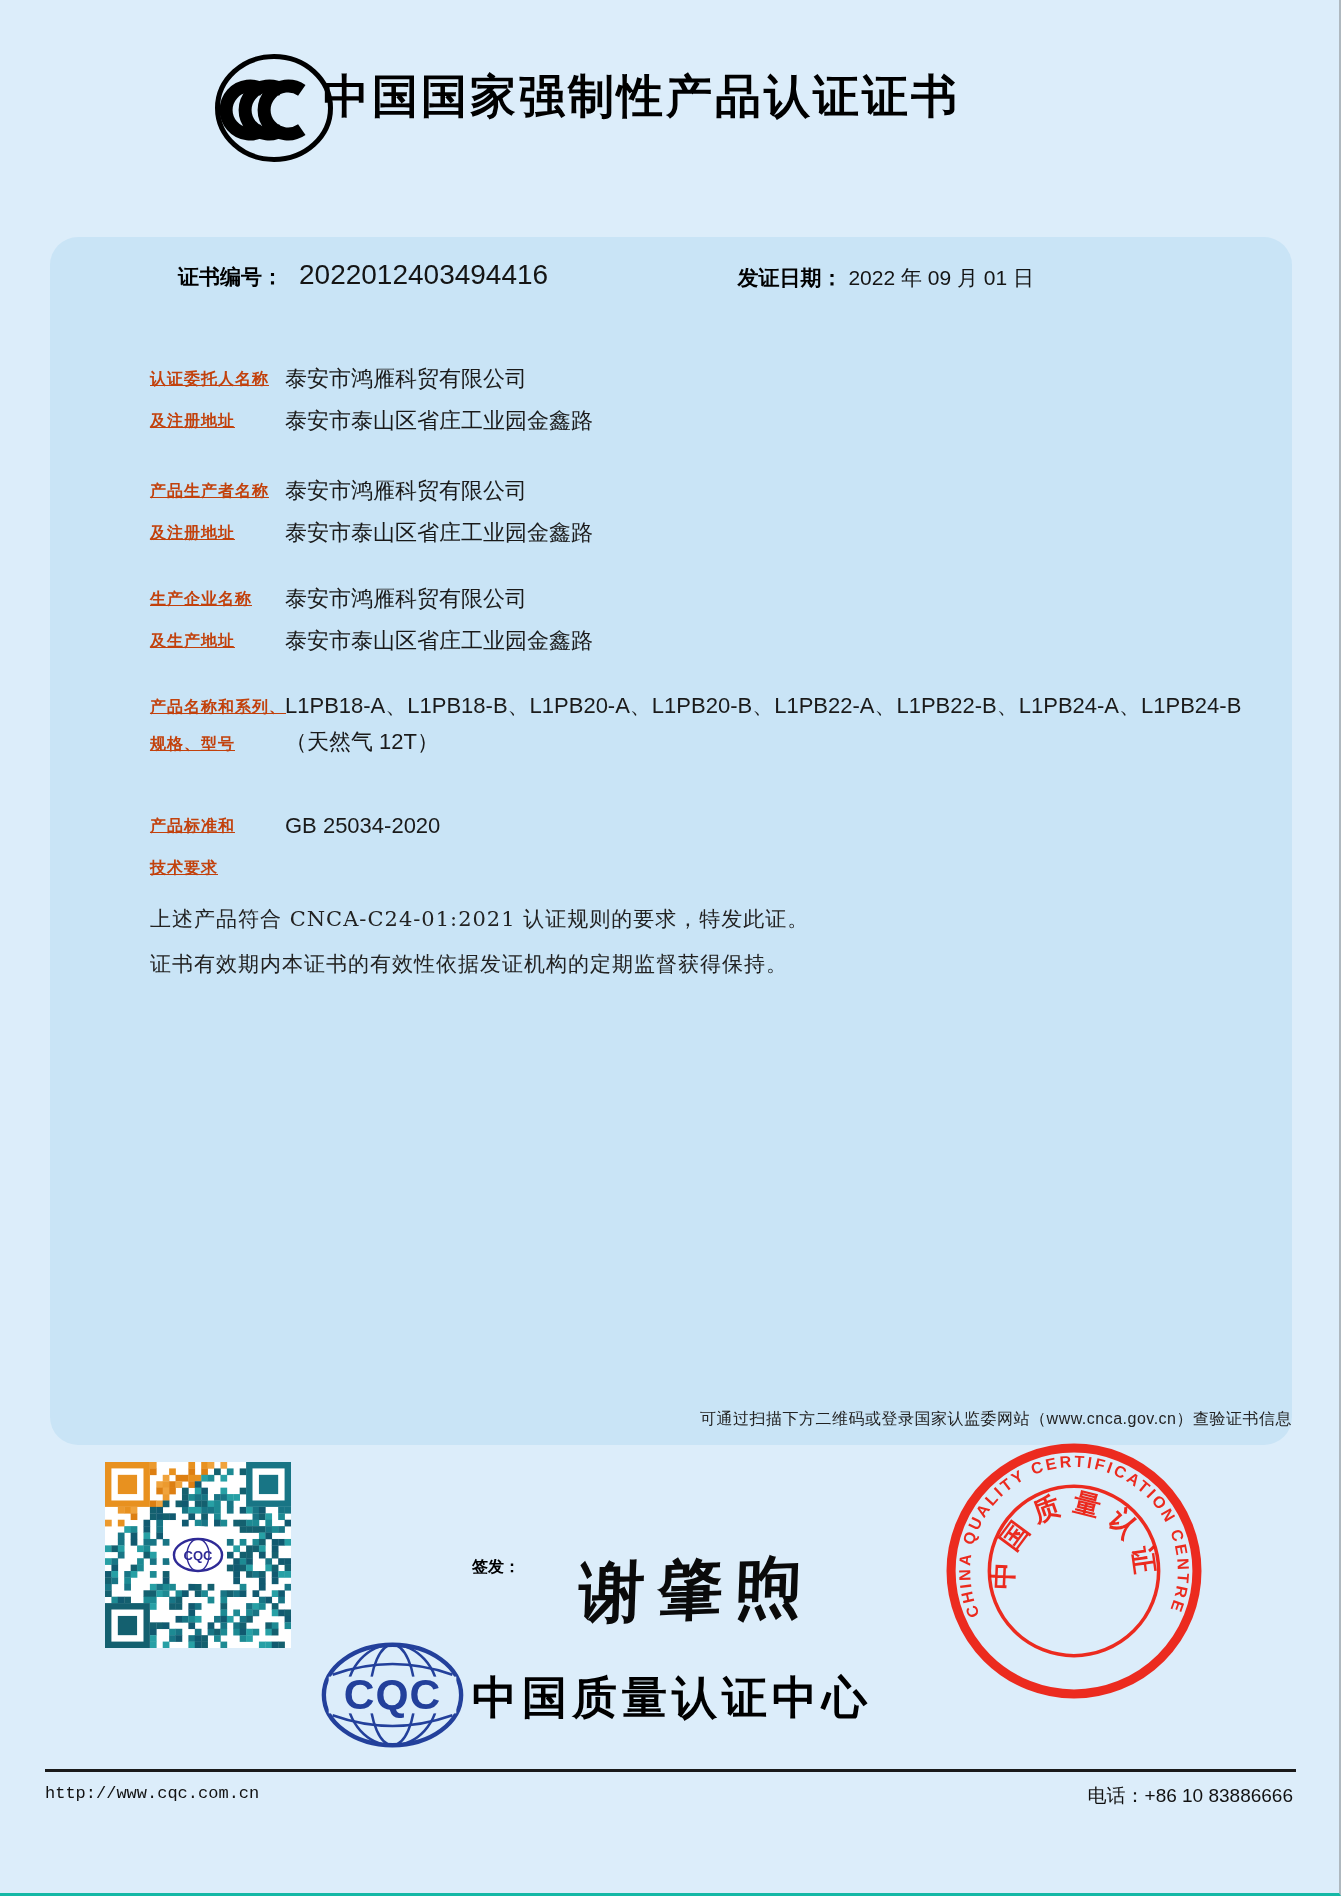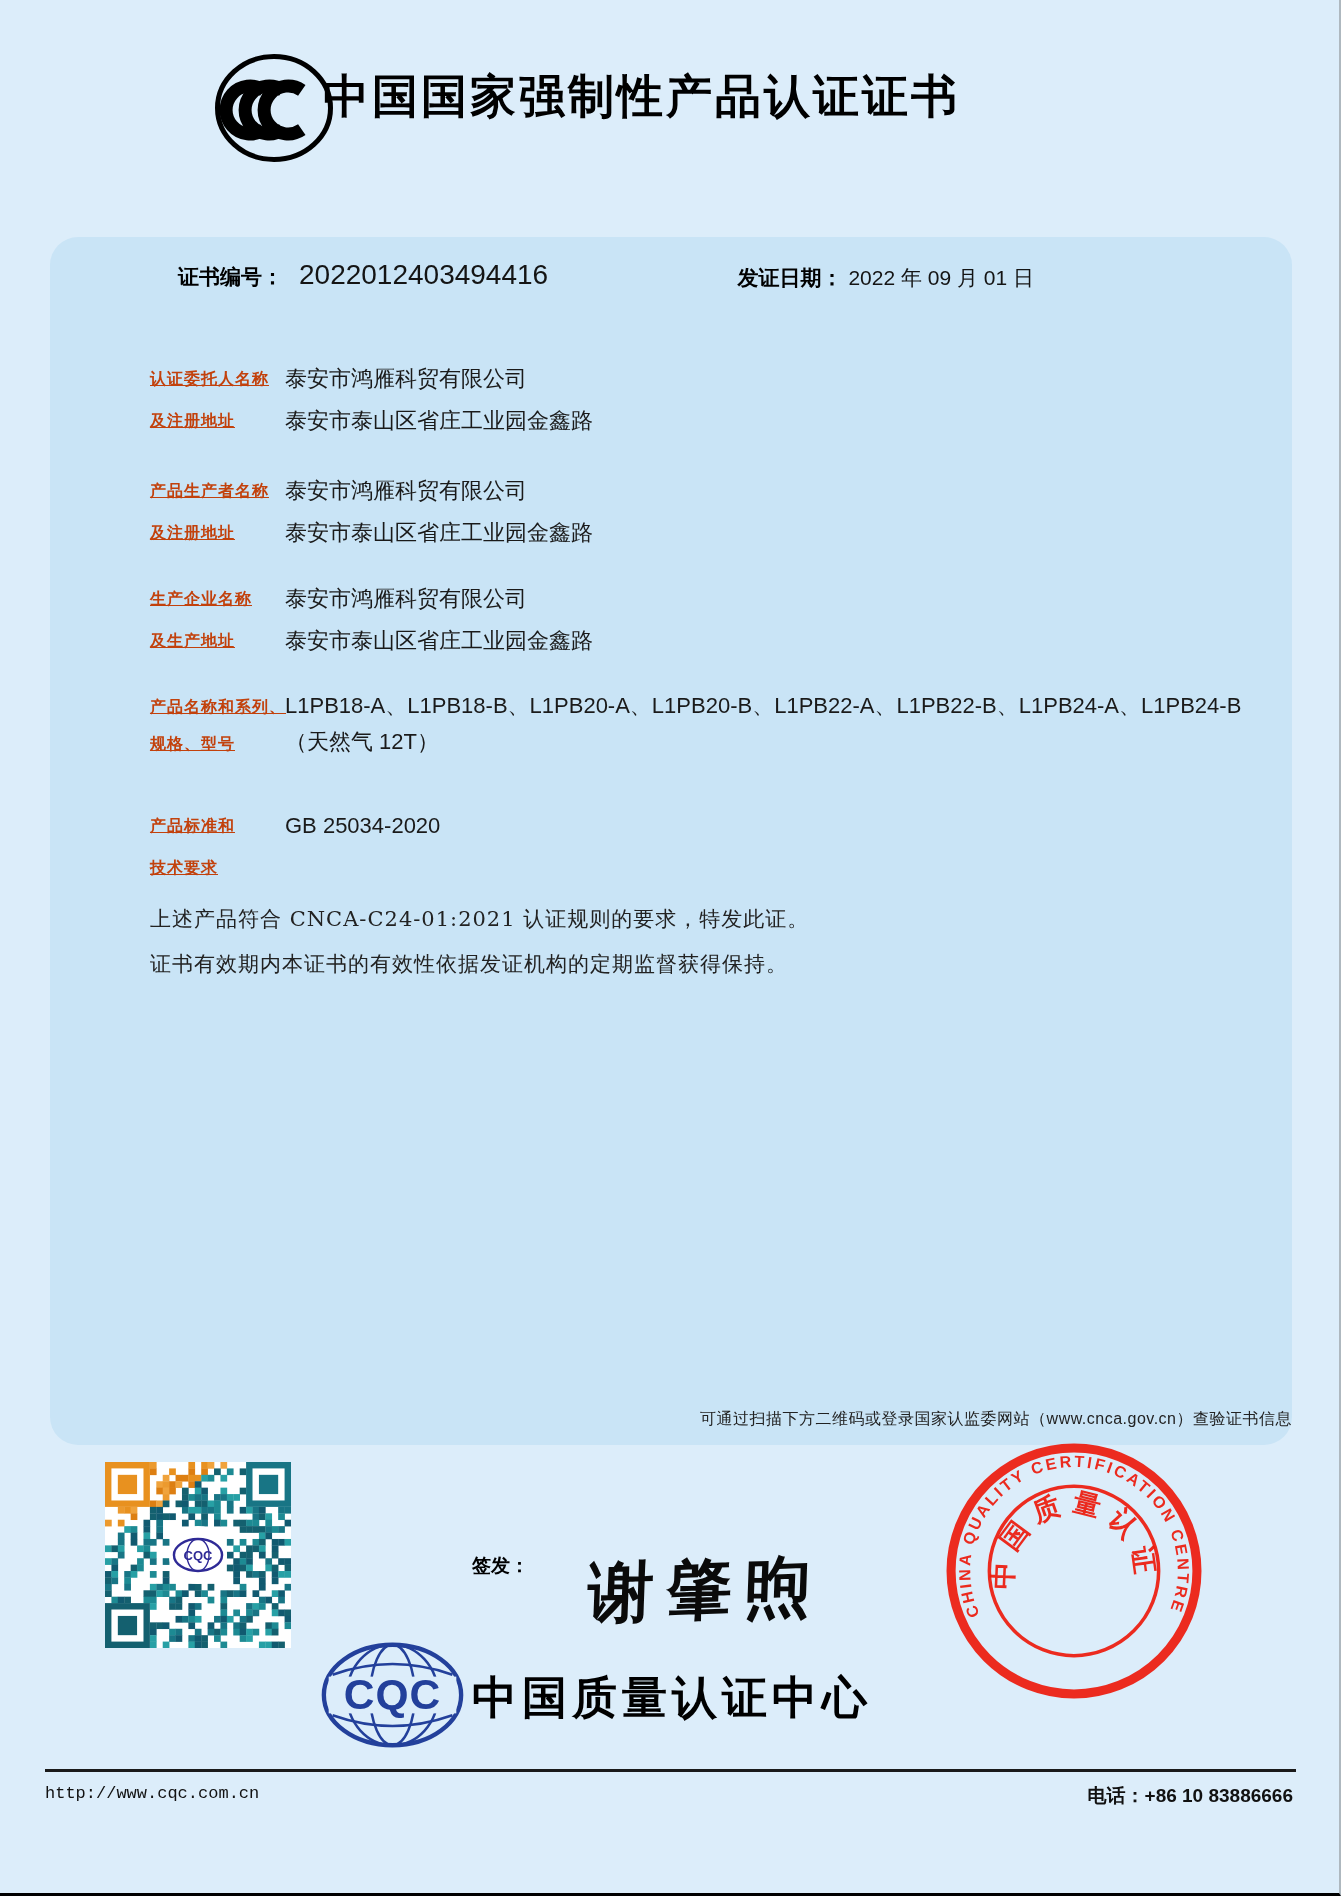--- a/index.html
+++ b/index.html
@@ -1,20 +1,20 @@
 <!DOCTYPE html>
 <html><head>
 <meta charset="utf-8">
 <style>
   html,body{margin:0;padding:0;}
   .page{
     position:relative;width:1341px;height:1896px;overflow:hidden;
     background:#dcedfa;
     font-family:"Liberation Sans",sans-serif;color:#141414;
-    border-right:2px solid #aeb8bf;border-bottom:3px solid #000000;
+    border-right:2px solid #aeb8bf;border-bottom:3px solid #14b8a6;
     box-sizing:border-box;
   }
   
   .ccc-logo{position:absolute;left:213px;top:53px;width:122px;height:110px;}
   .page-title{
     position:absolute;left:323px;top:66px;margin:0;
     font-size:46px;font-weight:700;letter-spacing:3px;color:#000;
   }
   
   .panel{
@@ -34,38 +34,38 @@
   .statements{position:absolute;left:100px;top:668px;font-family:"DejaVu Serif",serif;font-size:21px;color:#222;letter-spacing:1px;}
   .statements p{margin:0 0 17px 0;}
   .verify{
     position:absolute;left:0;width:100%;top:1172px;text-align:right;
     font-size:16px;color:#222;letter-spacing:.5px;
   }
   
   .qr{position:absolute;left:105px;top:1462px;width:186px;height:186px;}
   .qr svg{width:100%;height:100%;display:block;}
   .sign-row{position:absolute;left:472px;top:1545px;}
-  .sign-label{font-size:19px;font-weight:700;color:#000;vertical-align:40px;font-family:Liberation Mono, monospace;}
+  .sign-label{font-size:16px;font-weight:700;color:#000;vertical-align:40px;font-family:Liberation Mono, monospace;}
   .sign-name{
     display:inline-block;margin-left:55px;font-size:66px;font-weight:700;
     font-family:"DejaVu Serif",serif;transform:rotate(-2deg) skewX(-4deg);
     letter-spacing:12px;color:#0a0a0a;
   }
   .issuer{position:absolute;left:320px;top:1640px;height:115px;}
   .issuer svg{position:absolute;left:0;top:0;width:145px;height:110px;}
   .issuer-name{
     position:absolute;left:152px;top:28px;white-space:nowrap;
     font-size:45px;font-weight:700;color:#000;letter-spacing:5px;
   }
   .stamp{position:absolute;left:943px;top:1440px;width:262px;height:262px;}
   
   .footer-rule{position:absolute;left:45px;top:1769px;width:1251px;height:3px;background:#1a1a1a;}
   .footer-web{position:absolute;left:45px;top:1784px;font-family:"Liberation Mono",monospace;font-size:17px;color:#111;}
   .footer-addr{position:absolute;left:0;width:100%;top:1782px;text-align:center;font-size:20px;font-weight:700;color:#111;}
-  .footer-phone{position:absolute;right:46px;top:1783px;font-size:19px;font-weight:700;color:#111;}
+  .footer-phone{position:absolute;right:46px;top:1783px;font-size:19px;font-weight:400;color:#111;}
 </style>
 </head>
 <body>
 
 <div class="page">
 
   <svg class="ccc-logo" viewBox="0 0 120 110">
     <ellipse cx="60" cy="55" rx="56.5" ry="51.5" fill="none" stroke="#000" stroke-width="5"></ellipse>
     <path d="M 49.8 37.3 A 24 24 0 1 0 49.8 76.7" fill="none" stroke="#000" stroke-width="13"></path>
     <path d="M 68.8 37.3 A 24 24 0 1 0 68.8 76.7" fill="none" stroke="#000" stroke-width="13"></path>

